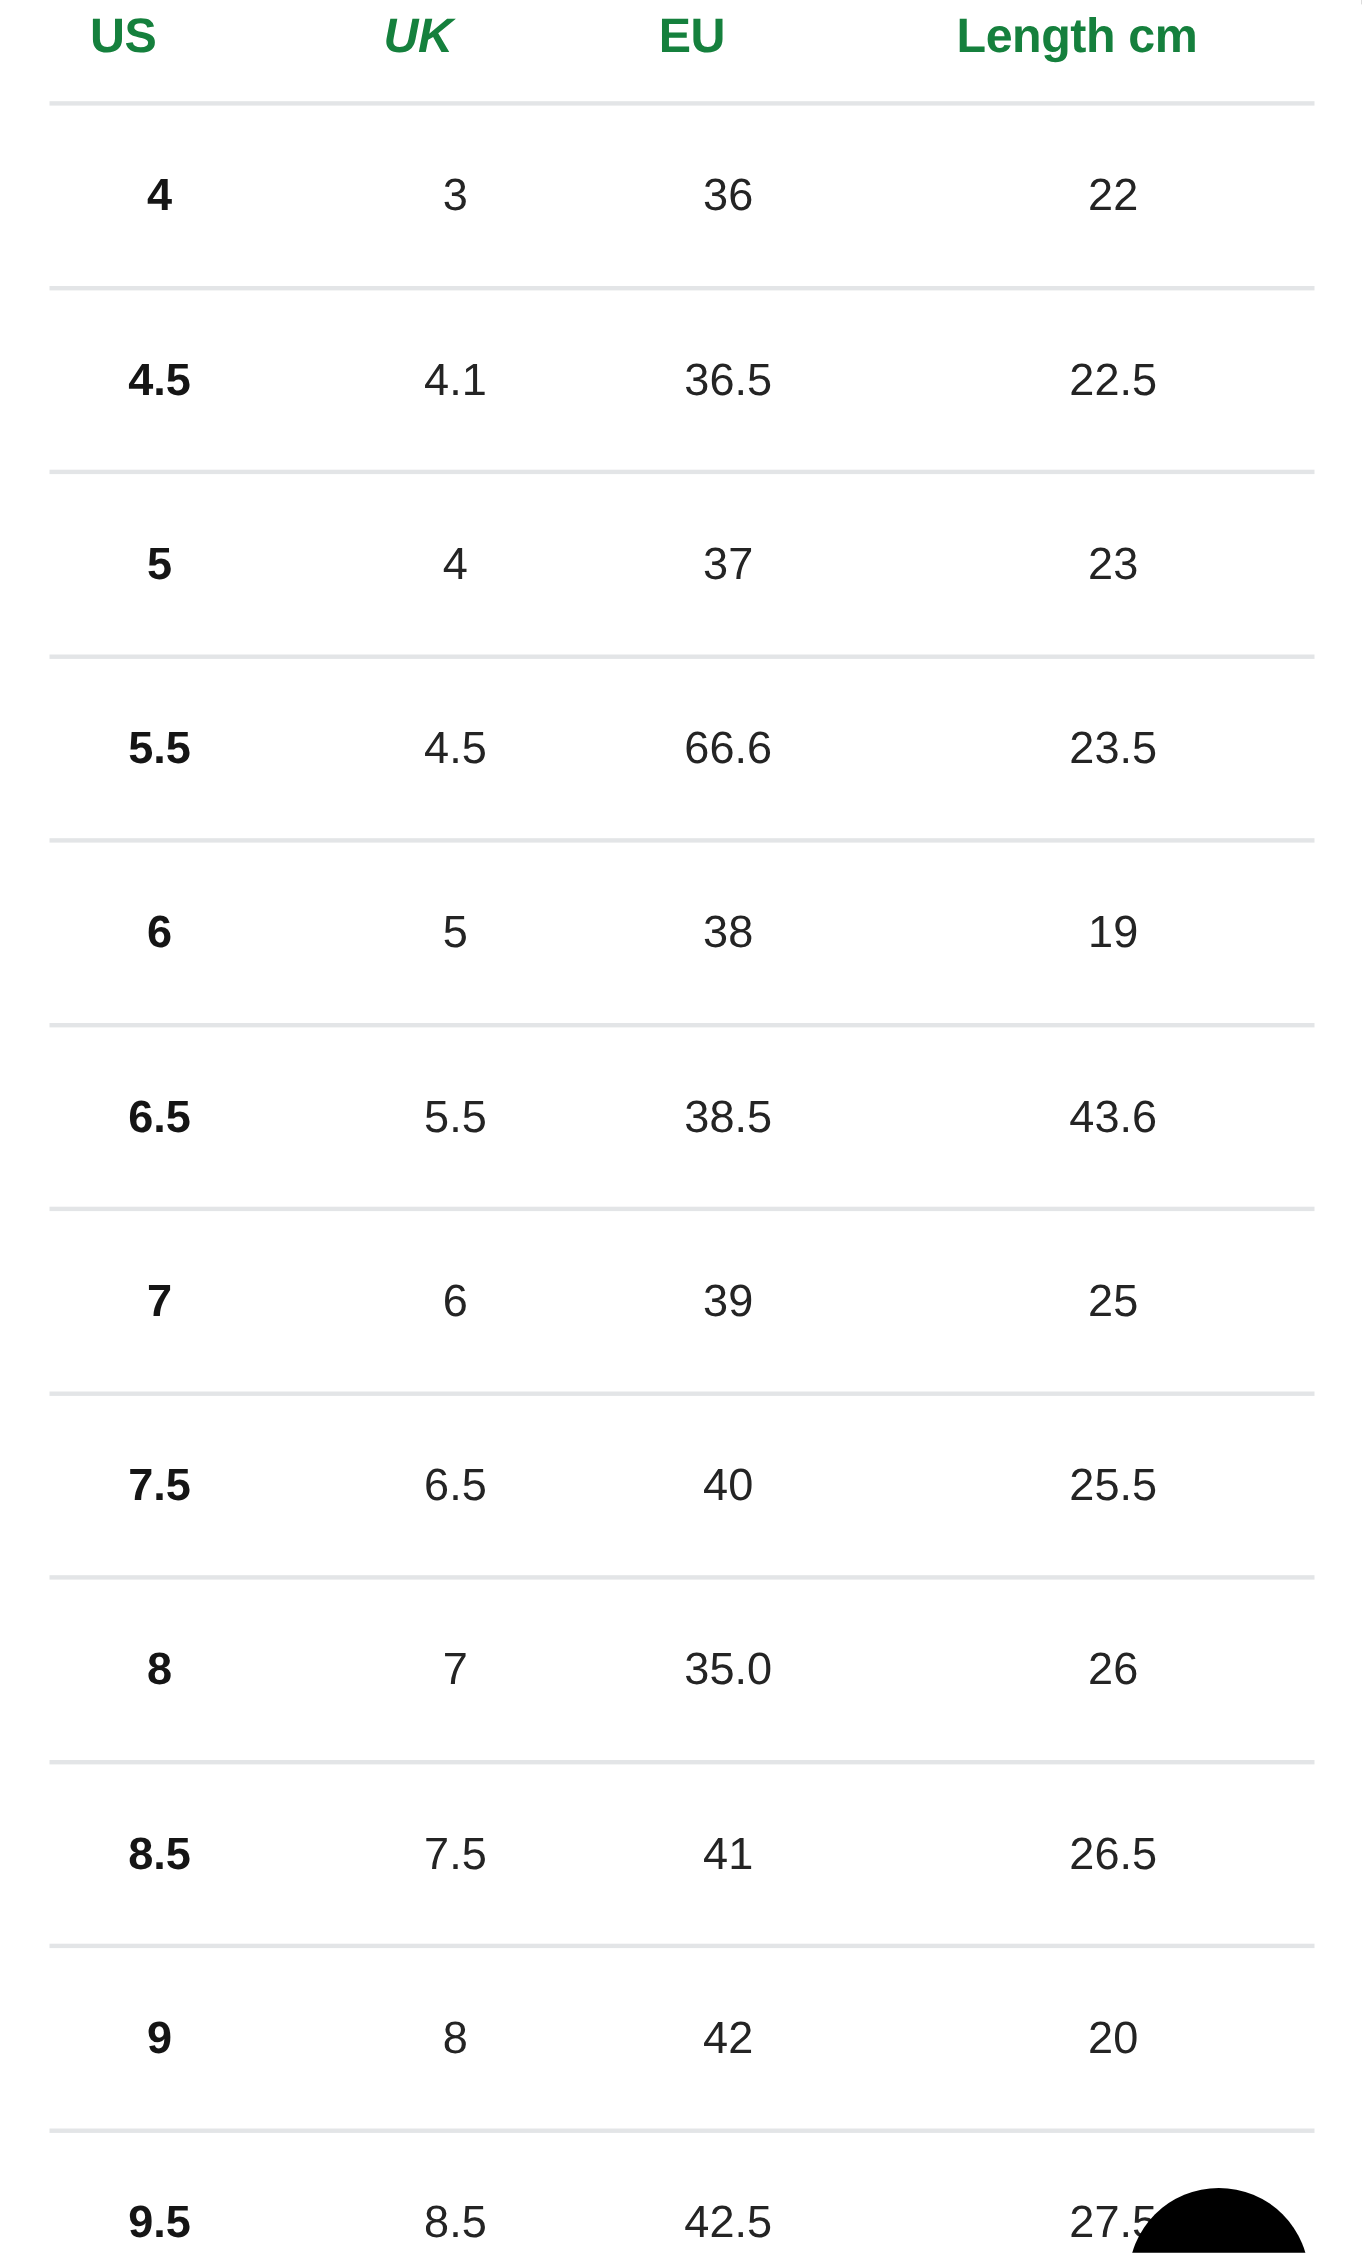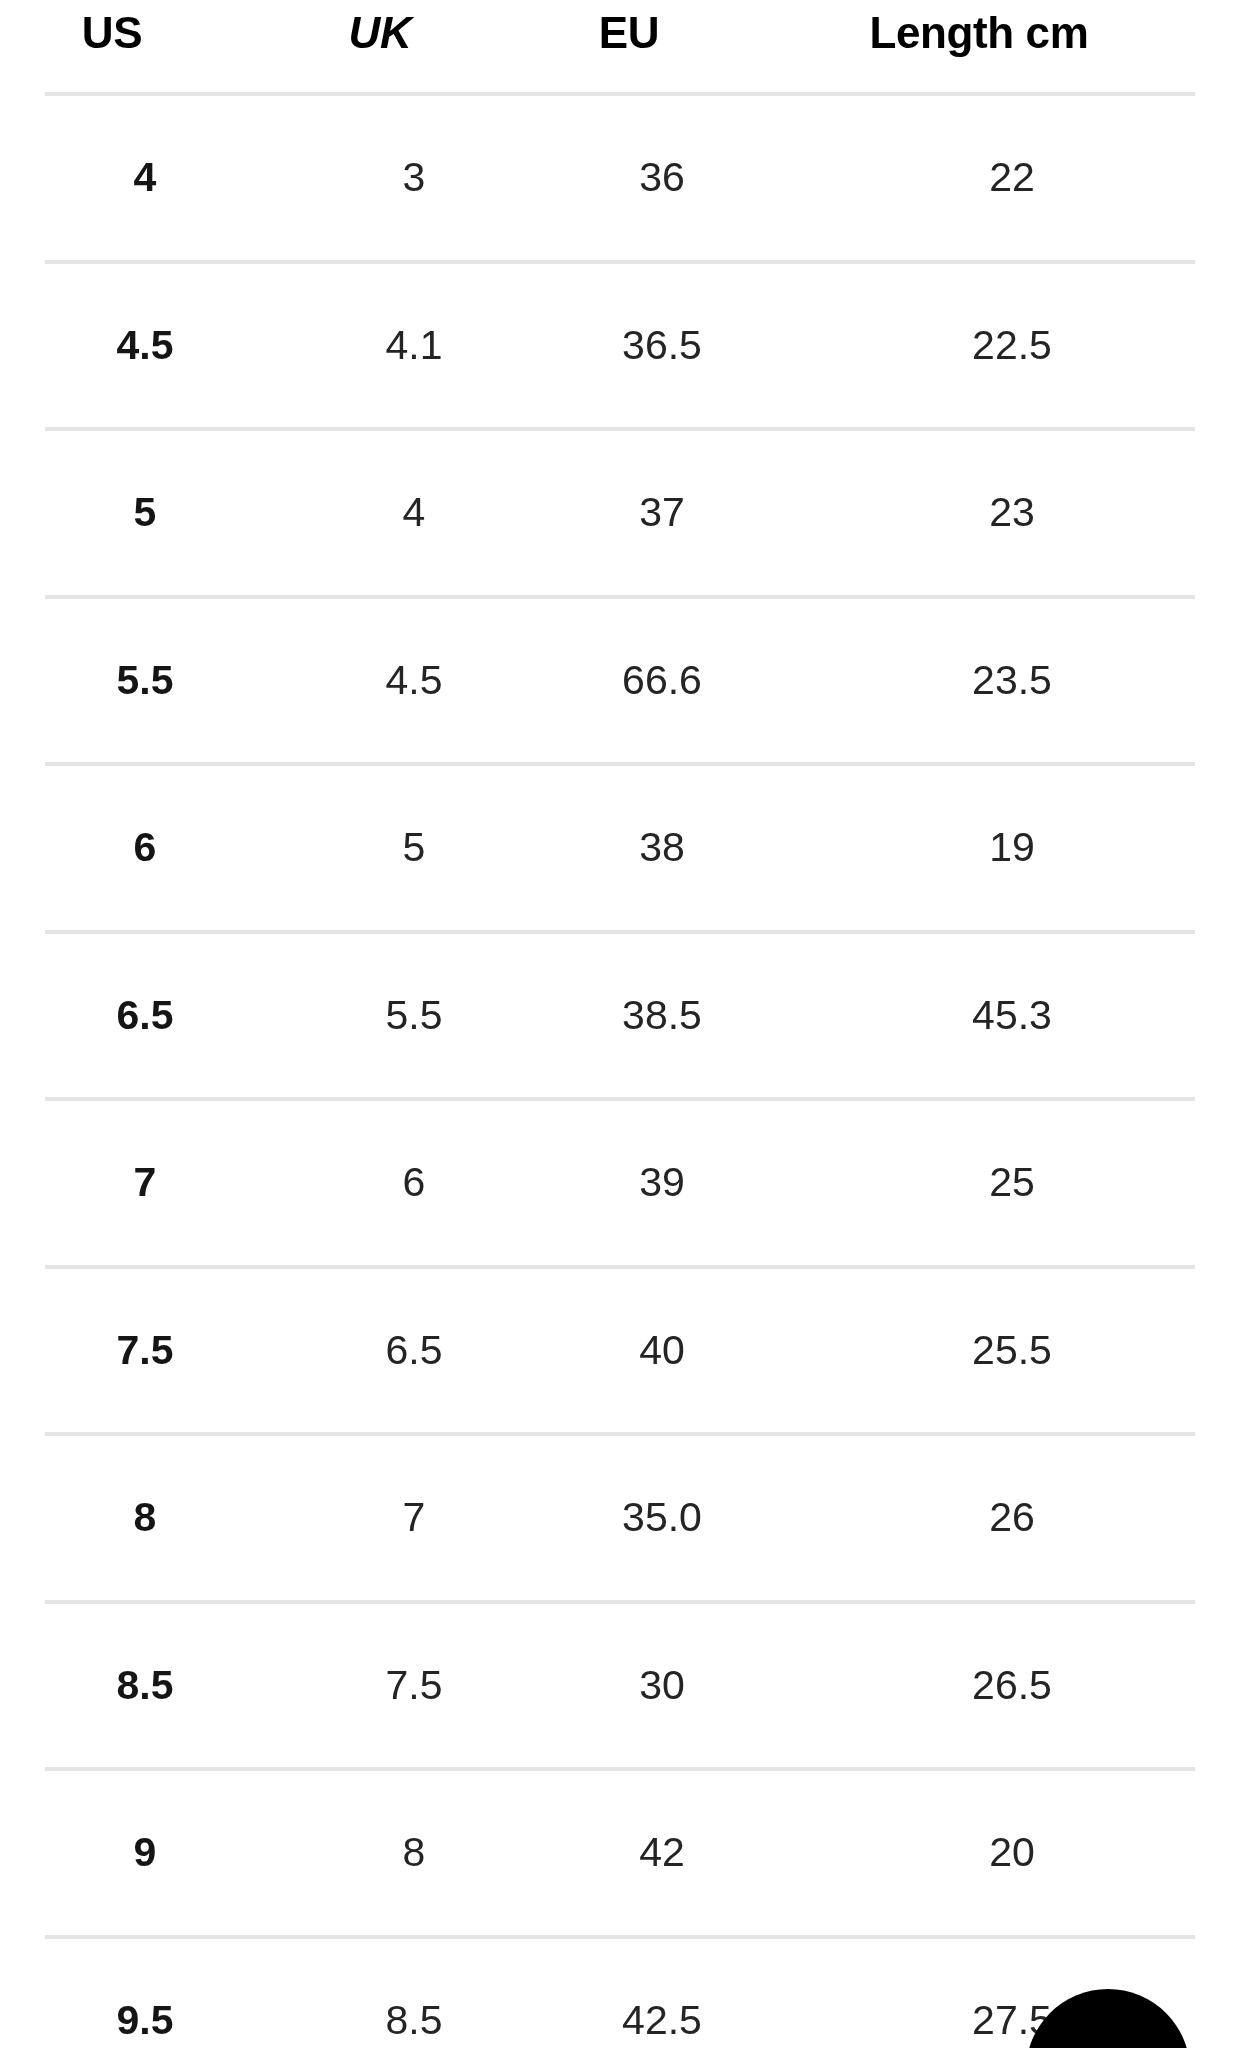--- a/index.html
+++ b/index.html
@@ -53,21 +53,21 @@
   table.size-table col.c-length { width: 452px; }
 
   thead th {
     padding: 0;
     height: 94px;
     vertical-align: middle;
     text-align: center;
     font-size: 44px;
     font-weight: 700;
     letter-spacing: -0.4px;
-    color: #000000;
+    color: #15803d;
     white-space: nowrap;
     border: 0;
     line-height: 1;
   }
   thead th .hcell {
     display: block;
     position: relative;
     top: -14px;
   }
   
@@ -188,21 +188,21 @@
         <tr>
           <td class="us rule-holder"><div class="row-rule" style="top: -2px;"></div>6</td>
           <td class="uk">5</td>
           <td class="eu">38</td>
           <td class="length">19</td>
         </tr>
         <tr>
           <td class="us rule-holder"><div class="row-rule" style="top: -2px;"></div>6.5</td>
           <td class="uk">5.5</td>
           <td class="eu">38.5</td>
-          <td class="length">45.3</td>
+          <td class="length">43.6</td>
         </tr>
         <tr>
           <td class="us rule-holder"><div class="row-rule" style="top: -2px;"></div>7</td>
           <td class="uk">6</td>
           <td class="eu">39</td>
           <td class="length">25</td>
         </tr>
         <tr>
           <td class="us rule-holder"><div class="row-rule" style="top: -2px;"></div>7.5</td>
           <td class="uk">6.5</td>
@@ -211,21 +211,21 @@
         </tr>
         <tr>
           <td class="us rule-holder"><div class="row-rule" style="top: -2px;"></div>8</td>
           <td class="uk">7</td>
           <td class="eu">35.0</td>
           <td class="length">26</td>
         </tr>
         <tr>
           <td class="us rule-holder"><div class="row-rule" style="top: -2px;"></div>8.5</td>
           <td class="uk">7.5</td>
-          <td class="eu">30</td>
+          <td class="eu">41</td>
           <td class="length">26.5</td>
         </tr>
         <tr>
           <td class="us rule-holder"><div class="row-rule" style="top: -2px;"></div>9</td>
           <td class="uk">8</td>
           <td class="eu">42</td>
           <td class="length">20</td>
         </tr>
         <tr>
           <td class="us rule-holder"><div class="row-rule" style="top: -2px;"></div>9.5</td>

